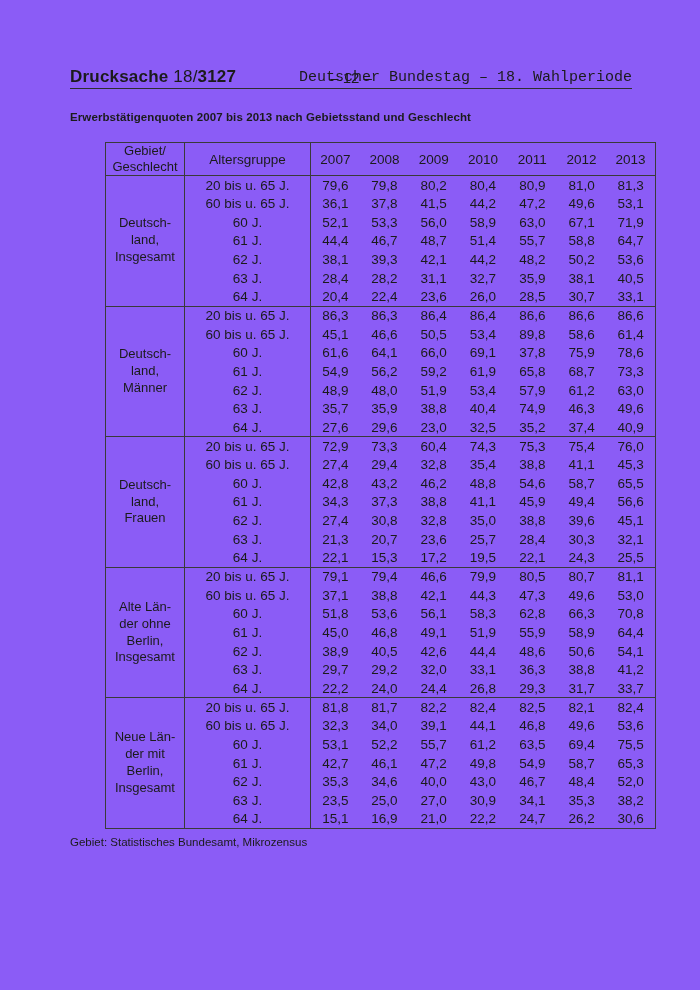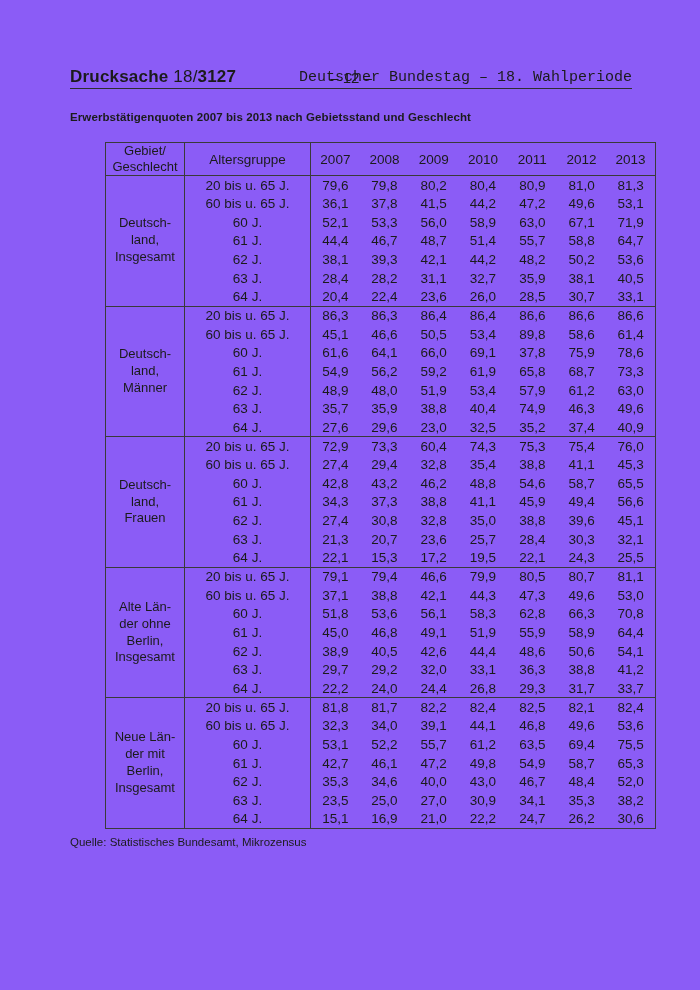--- a/index.html
+++ b/index.html
@@ -487,15 +487,15 @@
           <td>16,9</td>
           <td>21,0</td>
           <td>22,2</td>
           <td>24,7</td>
           <td>26,2</td>
           <td>30,6</td>
         </tr>
       </tbody>
   </table>
 
-  <div class="source">Quelle: Statistisches Bundesamt, Mikrozensus</div>
+  <div class="source">Gebiet: Statistisches Bundesamt, Mikrozensus</div>
 
 </div>
 
 </body></html>

